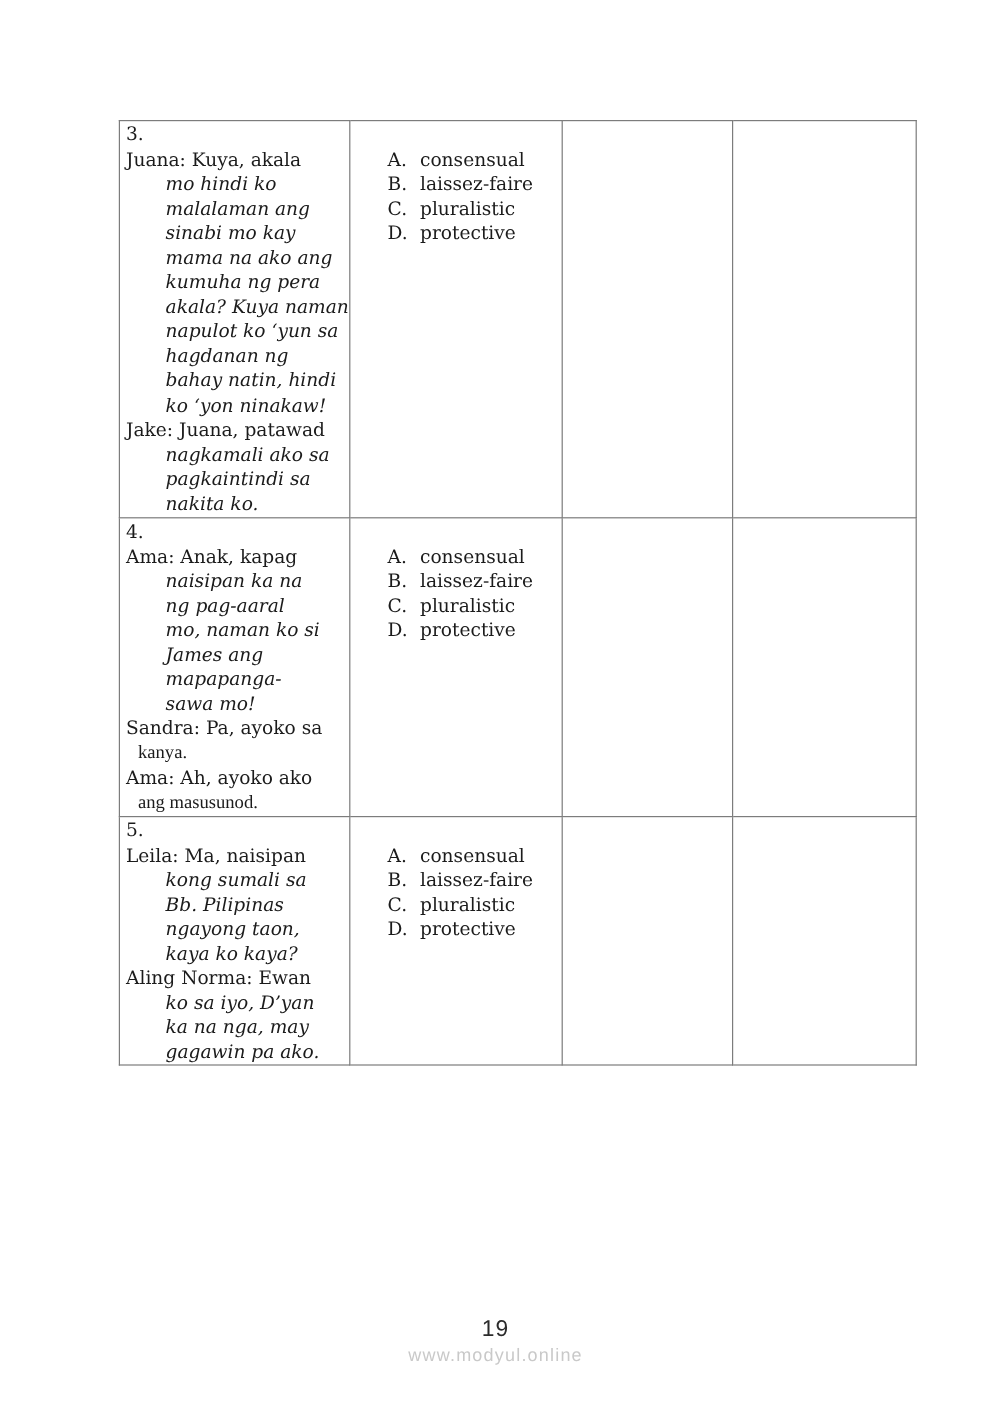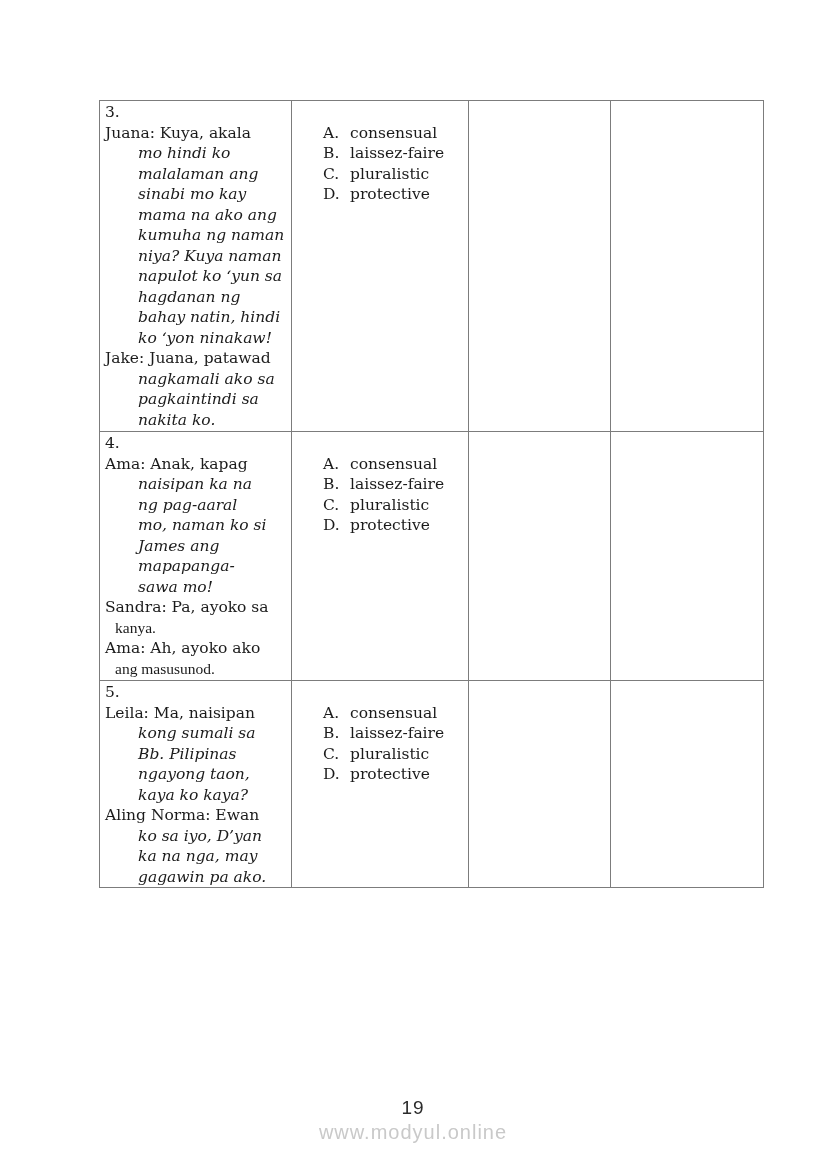--- a/index.html
+++ b/index.html
@@ -41,40 +41,40 @@
   .page-number{
     position:absolute;left:0;top:1097px;width:100%;
     text-align:center;
     font-family:"Liberation Sans",sans-serif;
     font-size:19px;letter-spacing:1px;color:#2b2b2b;
   }
   .watermark{
     position:absolute;left:0;top:1121px;width:100%;
     text-align:center;
     font-family:"Liberation Sans",sans-serif;
-    font-size:20px;letter-spacing:1px;color:#c9c9c9;
+    font-size:15px;letter-spacing:1px;color:#c9c9c9;
   }
 </style>
 </head>
 <body>
 
 <div class="page">
 
   <table class="qtable">
     <tbody>
         <tr class="r1">
       <td class="c1">
         <div class="ln">3.</div>
         <div class="ln">Juana: Kuya, akala</div>
         <div class="ln i1">mo hindi ko</div>
         <div class="ln i1">malalaman ang</div>
         <div class="ln i1">sinabi mo kay</div>
         <div class="ln i1">mama na ako ang</div>
-        <div class="ln i1">kumuha ng naman</div>
-        <div class="ln i1">niya? Kuya naman</div>
+        <div class="ln i1">kumuha ng pera</div>
+        <div class="ln i1">akala? Kuya naman</div>
         <div class="ln i1">napulot ko ‘yun sa</div>
         <div class="ln i1">hagdanan ng</div>
         <div class="ln i1">bahay natin, hindi</div>
         <div class="ln i1">ko ‘yon ninakaw!</div>
         <div class="ln">Jake: Juana, patawad</div>
         <div class="ln i1">nagkamali ako sa</div>
         <div class="ln i1">pagkaintindi sa</div>
         <div class="ln i1">nakita ko.</div>
       </td>
       <td class="c2">

